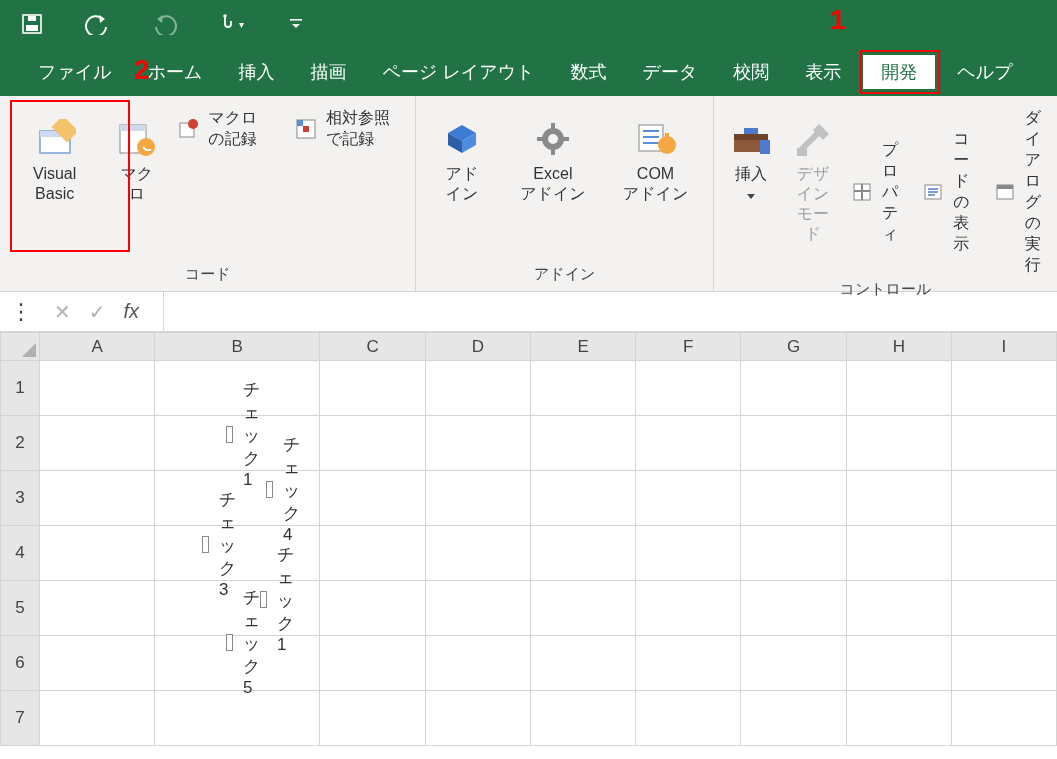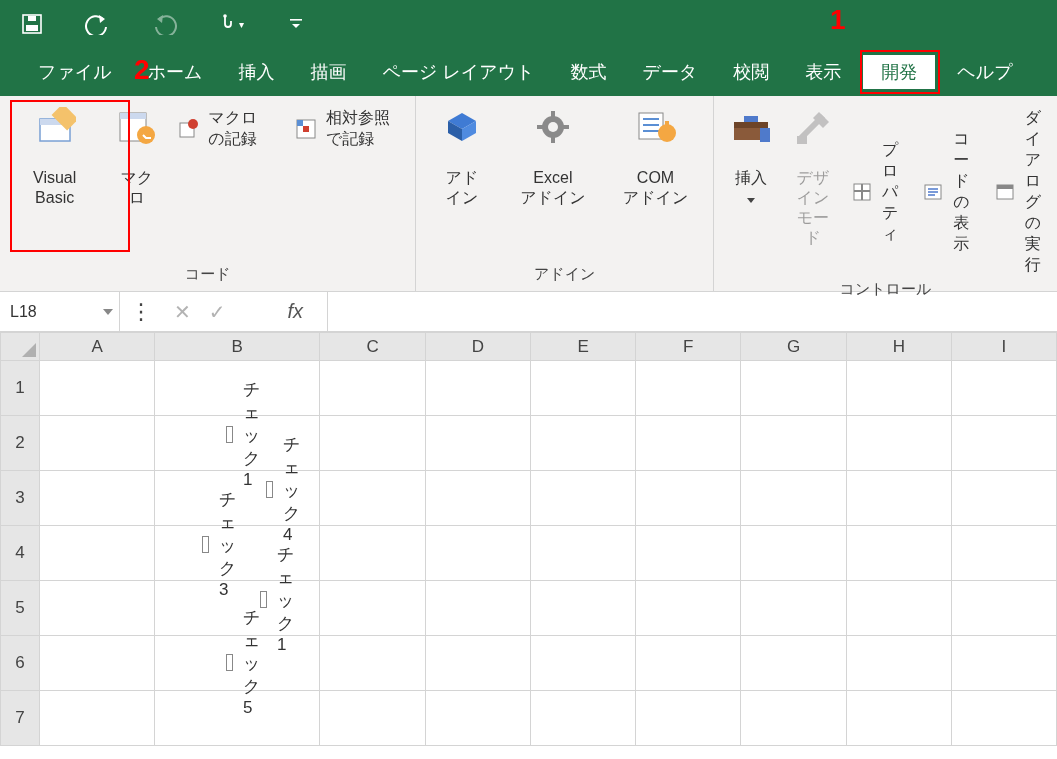--- a/index.html
+++ b/index.html
@@ -87,24 +87,24 @@
     text-align:center;
     font-size: 15px;
     color:#444;
     padding-top:4px;
     height:26px;
   }
   .big-btn {
     display:flex;
     flex-direction:column;
     align-items:center;
-    padding: 4px 6px 0 6px;
+    padding: 16px 6px 0 6px;
     cursor:pointer;
     font-size:16px;
-    gap:20px;
+    gap:4px;
     height:156px;
     justify-content:flex-start;
   }
   .big-btn .icon-box { width:42px; height:42px; display:flex; align-items:center; justify-content:center; }
   .big-btn .big-label { text-align:center; line-height:1.25; }
   .stack {
     display:flex;
     flex-direction:row;
     gap:15px;
     padding-top:6px;
@@ -415,26 +415,25 @@
       </div>
     </div>
     <div class="group-label">コントロール</div>
   </div>
 
   <div class="highlight-box" style="left:10px;top:4px;width:120px;height:152px;"></div>
   <div class="highlight-label" style="left:134px;top:-42px;">2</div>
 </div>
 
 <div class="fbar">
-  <div class="namebox">L18</div>
   <div class="fx-handle">⋮</div>
   <div class="fx-group">
     <span class="fx-icon">✕</span>
     <span class="fx-icon">✓</span>
-    <span class="fx-icon" style="color:#555;font-style:italic;margin-left:44px;">fx</span>
+    <span class="fx-icon" style="color:#555;font-style:italic;">fx</span>
   </div>
   <div class="fbar-sep"></div>
   <input style="flex: 1 1 0%; border: none; outline: none; font-size: 16px; padding: 0px 10px;">
 </div>
 
 <div class="grid">
   <table class="sheet" id="sheet">
       <tbody>
         <tr>
           <th class="corner"></th>
@@ -544,18 +543,18 @@
         <span>チェック 4</span>
       </div>
       <div class="cbox-wrap" style="left: 162px; top: 128px;">
         <span class="cbox"></span>
         <span>チェック 3</span>
       </div>
       <div class="cbox-wrap" style="left: 220px; top: 183px;">
         <span class="cbox"></span>
         <span>チェック 1</span>
       </div>
-      <div class="cbox-wrap" style="left: 186px; top: 246px;">
+      <div class="cbox-wrap" style="left: 186px; top: 226px;">
         <span class="cbox"></span>
         <span>チェック 5</span>
       </div>
     </div>
 </div>
 
 </body></html>

